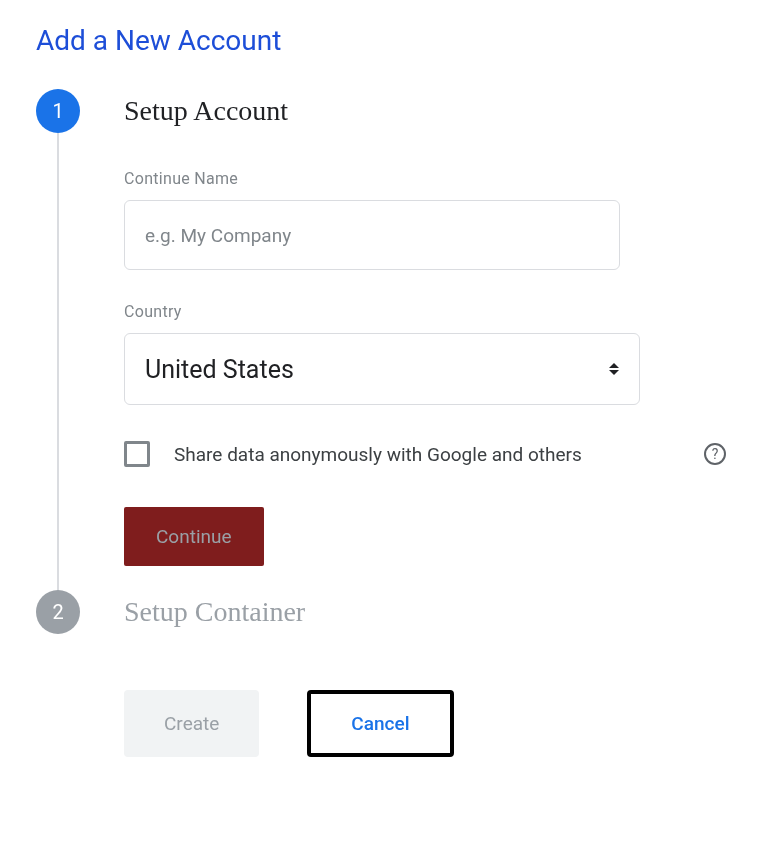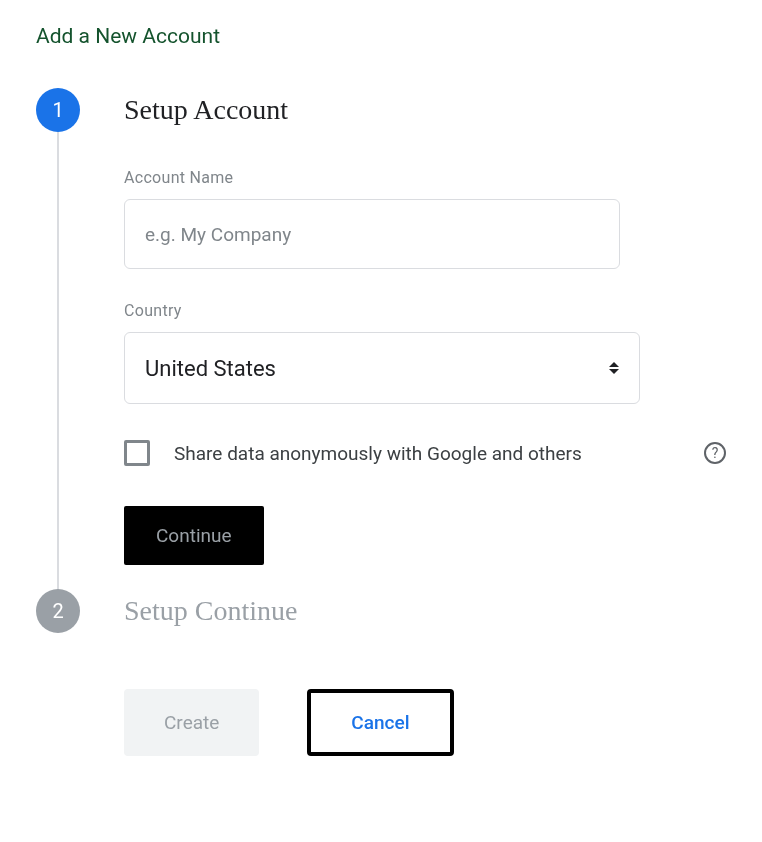--- a/index.html
+++ b/index.html
@@ -11,24 +11,24 @@
     body {
       font-family: 'Google Sans', Roboto, Arial, sans-serif;
       background: #fff;
       width: 762px;
       height: 842px;
       padding: 24px 36px;
       color: #202124;
     }
 
     .page-title {
-      font-size: 21px;
+      font-size: 28px;
       font-weight: 400;
-      color: #14532d;
-      margin-bottom: 40px;
+      color: #1d4ed8;
+      margin-bottom: 32px;
     }
 
     .stepper {
       position: relative;
     }
 
     .step {
       position: relative;
       padding-left: 88px;
       padding-bottom: 24px;
@@ -113,21 +113,21 @@
       position: relative;
       width: 516px;
     }
 
     .select-input {
       width: 100%;
       height: 72px;
       border: 1px solid #dadce0;
       border-radius: 6px;
       padding: 0 50px 0 20px;
-      font-size: 22px;
+      font-size: 25px;
       color: #202124;
       font-family: inherit;
       outline: none;
       appearance: none;
       -webkit-appearance: none;
       background: #fff;
       cursor: pointer;
     }
 
     .select-arrows {
@@ -176,21 +176,21 @@
       display: flex;
       align-items: center;
       justify-content: center;
       font-size: 14px;
       color: #5f6368;
       cursor: pointer;
       flex-shrink: 0;
     }
 
     .continue-btn {
-      background: #000000;
+      background: #7f1d1d;
       border: none;
       padding: 18px 32px;
       font-size: 19px;
       color: #9aa0a6;
       font-family: inherit;
       cursor: pointer;
       border-radius: 2px;
     }
 
     .footer-actions {
@@ -233,21 +233,21 @@
   <div class="step">
     <div class="step-connector"></div>
     <div class="step-circle active">
       <span>1</span>
     </div>
     <div class="step-title">Setup Account</div>
 
     <div class="step-content">
 
       <div class="field-group">
-        <div class="field-label">Account Name</div>
+        <div class="field-label">Continue Name</div>
         <input type="text" class="text-input" placeholder="e.g. My Company" style="">
       </div>
 
       <div class="field-group">
         <div class="field-label">Country</div>
         <div class="select-wrapper">
           <div class="select-input" style="display:flex;align-items:center;">
             <span>United States</span>
           </div>
           <div class="select-arrows">
@@ -269,21 +269,21 @@
 
       <button class="continue-btn">Continue</button>
 
     </div>
   </div>
 
   <div class="step" style="padding-bottom:0;">
     <div class="step-circle inactive">
       <span>2</span>
     </div>
-    <div class="step-title inactive">Setup Continue</div>
+    <div class="step-title inactive">Setup Container</div>
   </div>
 
 </div>
 
 <div class="footer-actions">
   <button class="create-btn">Create</button>
   <button class="cancel-btn">Cancel</button>
 </div>
 
 </body></html>

